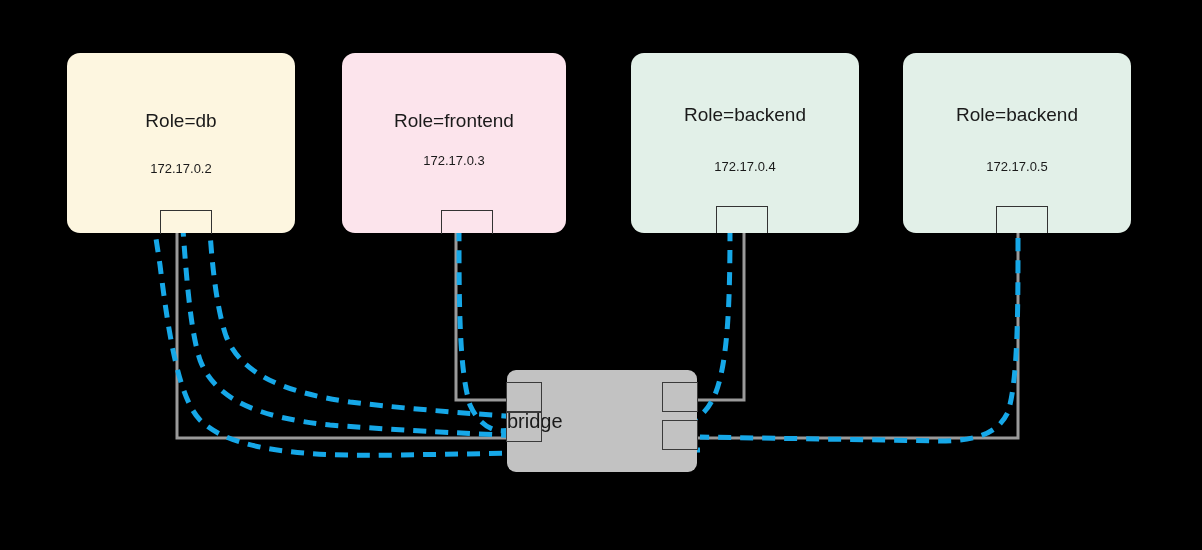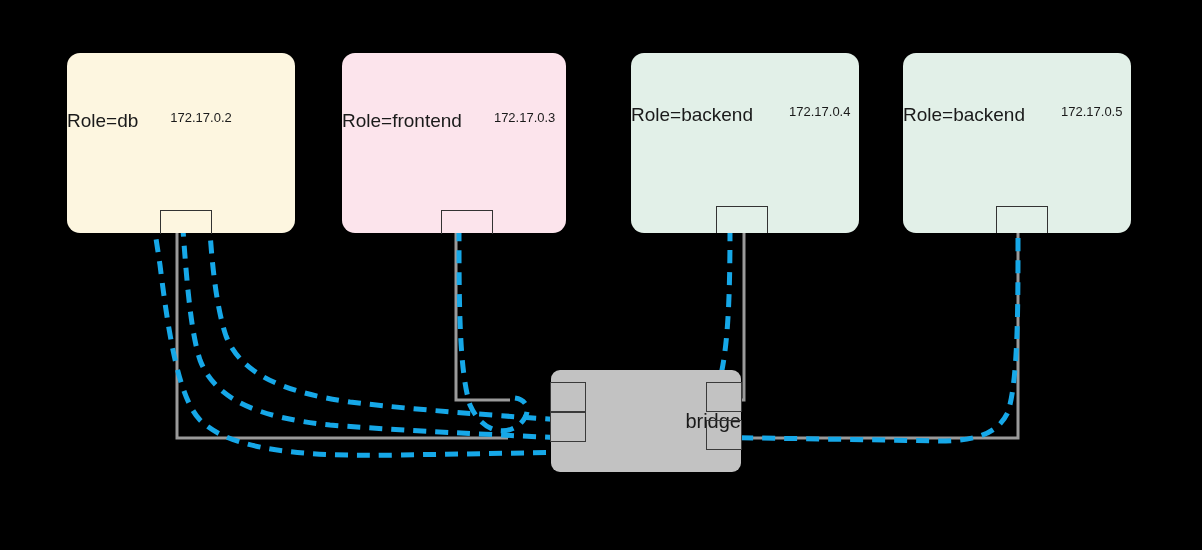--- a/index.html
+++ b/index.html
@@ -23,20 +23,22 @@
     top: 0;
     width: 1202px;
     height: 550px;
     pointer-events: none;
   }
   .node {
     position: absolute;
     box-sizing: border-box;
     border-radius: 13px;
     display: flex;
+    flex-direction: column;
+    align-items: center;
     justify-content: flex-start;
     overflow: visible;
   }
   .node-role {
     font-size: 19px;
     color: #1a1a1a;
     line-height: 1;
     white-space: nowrap;
   }
   .node-ip {
@@ -52,22 +54,21 @@
     border-bottom: none;
     background: transparent;
   }
   .bridge {
     position: absolute;
     box-sizing: border-box;
     background: #c2c2c2;
     border-radius: 9px;
     display: flex;
     align-items: center;
-    justify-content: flex-end;
-    margin-left: 44px;
+    justify-content: flex-start;
   }
   .bridge-label {
     font-size: 20px;
     color: #1a1a1a;
     line-height: 1;
   }
   .bridge-port {
     position: absolute;
     box-sizing: border-box;
     border: 1px solid #3a3a3a;
@@ -113,21 +114,21 @@
       <polyline points="200,218 209,203 218,218"></polyline>
     </g>
   </svg>
 
   <div class="node" style="left:67px; top:53px; width:228px; height:180px; background:#fdf6e0; padding-top:58px; gap:32px;">
     <div class="node-role">Role=db</div>
     <div class="node-ip">172.17.0.2</div>
     <div class="port-stub" style="left:93px; top:157px; width:52px; height:24px;"></div>
   </div>
 
-  <div class="node" style="left:342px; top:53px; width:224px; height:180px; background:#fce4ec; padding-top:58px; gap:32px;">
+  <div class="node" style="left:342px; top:53px; width:224px; height:180px; background:#fce4ec; padding-top:58px; gap:24px;">
     <div class="node-role">Role=frontend</div>
     <div class="node-ip">172.17.0.3</div>
     <div class="port-stub" style="left:99px; top:157px; width:52px; height:24px;"></div>
   </div>
 
   <div class="node" style="left:631px; top:53px; width:228px; height:180px; background:#e2f0e8; padding-top:52px; gap:36px;">
     <div class="node-role">Role=backend</div>
     <div class="node-ip">172.17.0.4</div>
     <div class="port-stub" style="left:85px; top:153px; width:52px; height:27px;"></div>
   </div>

